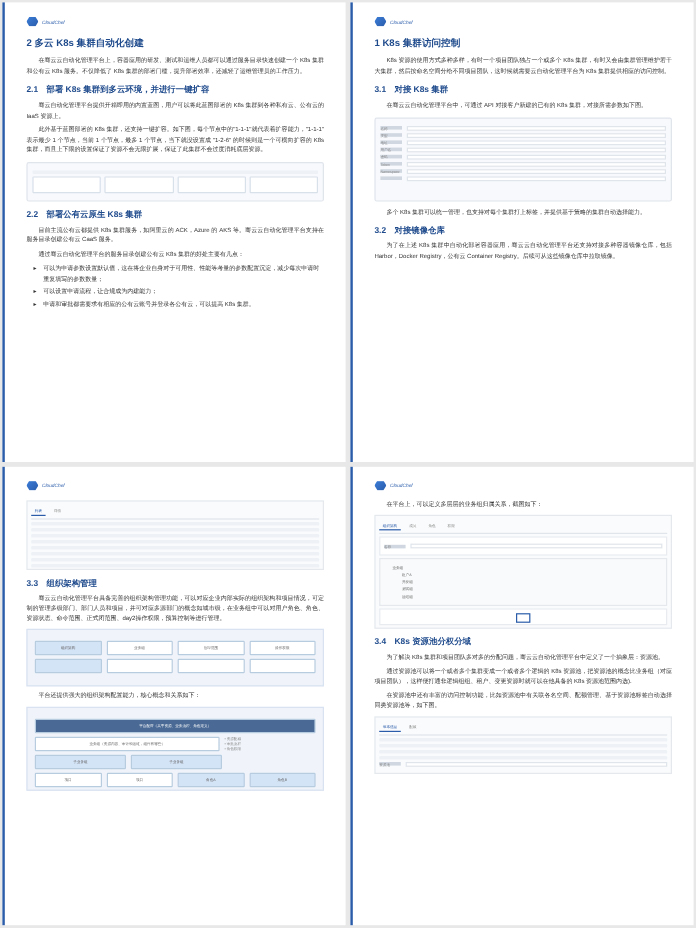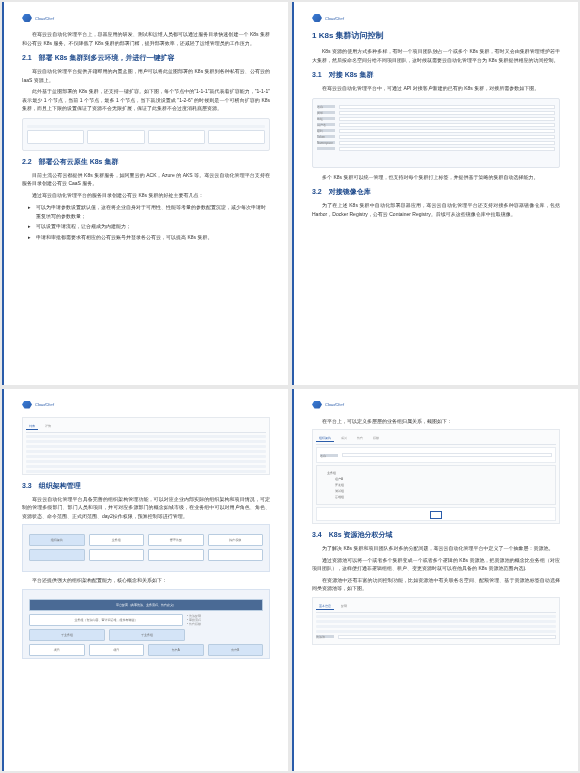--- a/index.html
+++ b/index.html
@@ -183,20 +183,21 @@
   .tree-sub { margin-left: 8px; }
 </style>
 </head>
 <body>
 
 <div class="page">
   <div class="logo">
     <div class="logo-mark"></div>
     <span class="logo-text">CloudChef</span>
   </div>
+  <h1>2 多云 K8s 集群自动化创建</h1>
   <p>在骞云云自动化管理平台上，容器应用的研发、测试和运维人员都可以通过服务目录快速创建一个 K8s 集群和公有云 K8s 服务。不仅降低了 K8s 集群的部署门槛，提升部署效率，还减轻了运维管理员的工作压力。</p>
   <h2>2.1　部署 K8s 集群到多云环境，并进行一键扩容</h2>
   <p>骞云自动化管理平台提供开箱即用的内置蓝图，用户可以将此蓝图部署的 K8s 集群到各种私有云、公有云的 IaaS 资源上。</p>
   <p>此外基于蓝图部署的 K8s 集群，还支持一键扩容。如下图，每个节点中的"1-1-1"就代表着扩容能力，"1-1-1" 表示最少 1 个节点，当前 1 个节点，最多 1 个节点，当下就没设置成 "1-2-6" 的时候则是一个可横向扩容的 K8s 集群，而且上下限的设置保证了资源不会无限扩展，保证了此集群不会过度消耗底层资源。</p>
   <div class="shot">
     <div class="shot-line"></div>
     <div class="shot-row">
       <div class="shot-box"></div>
         <div class="shot-box"></div>
       <div class="shot-box"></div>

